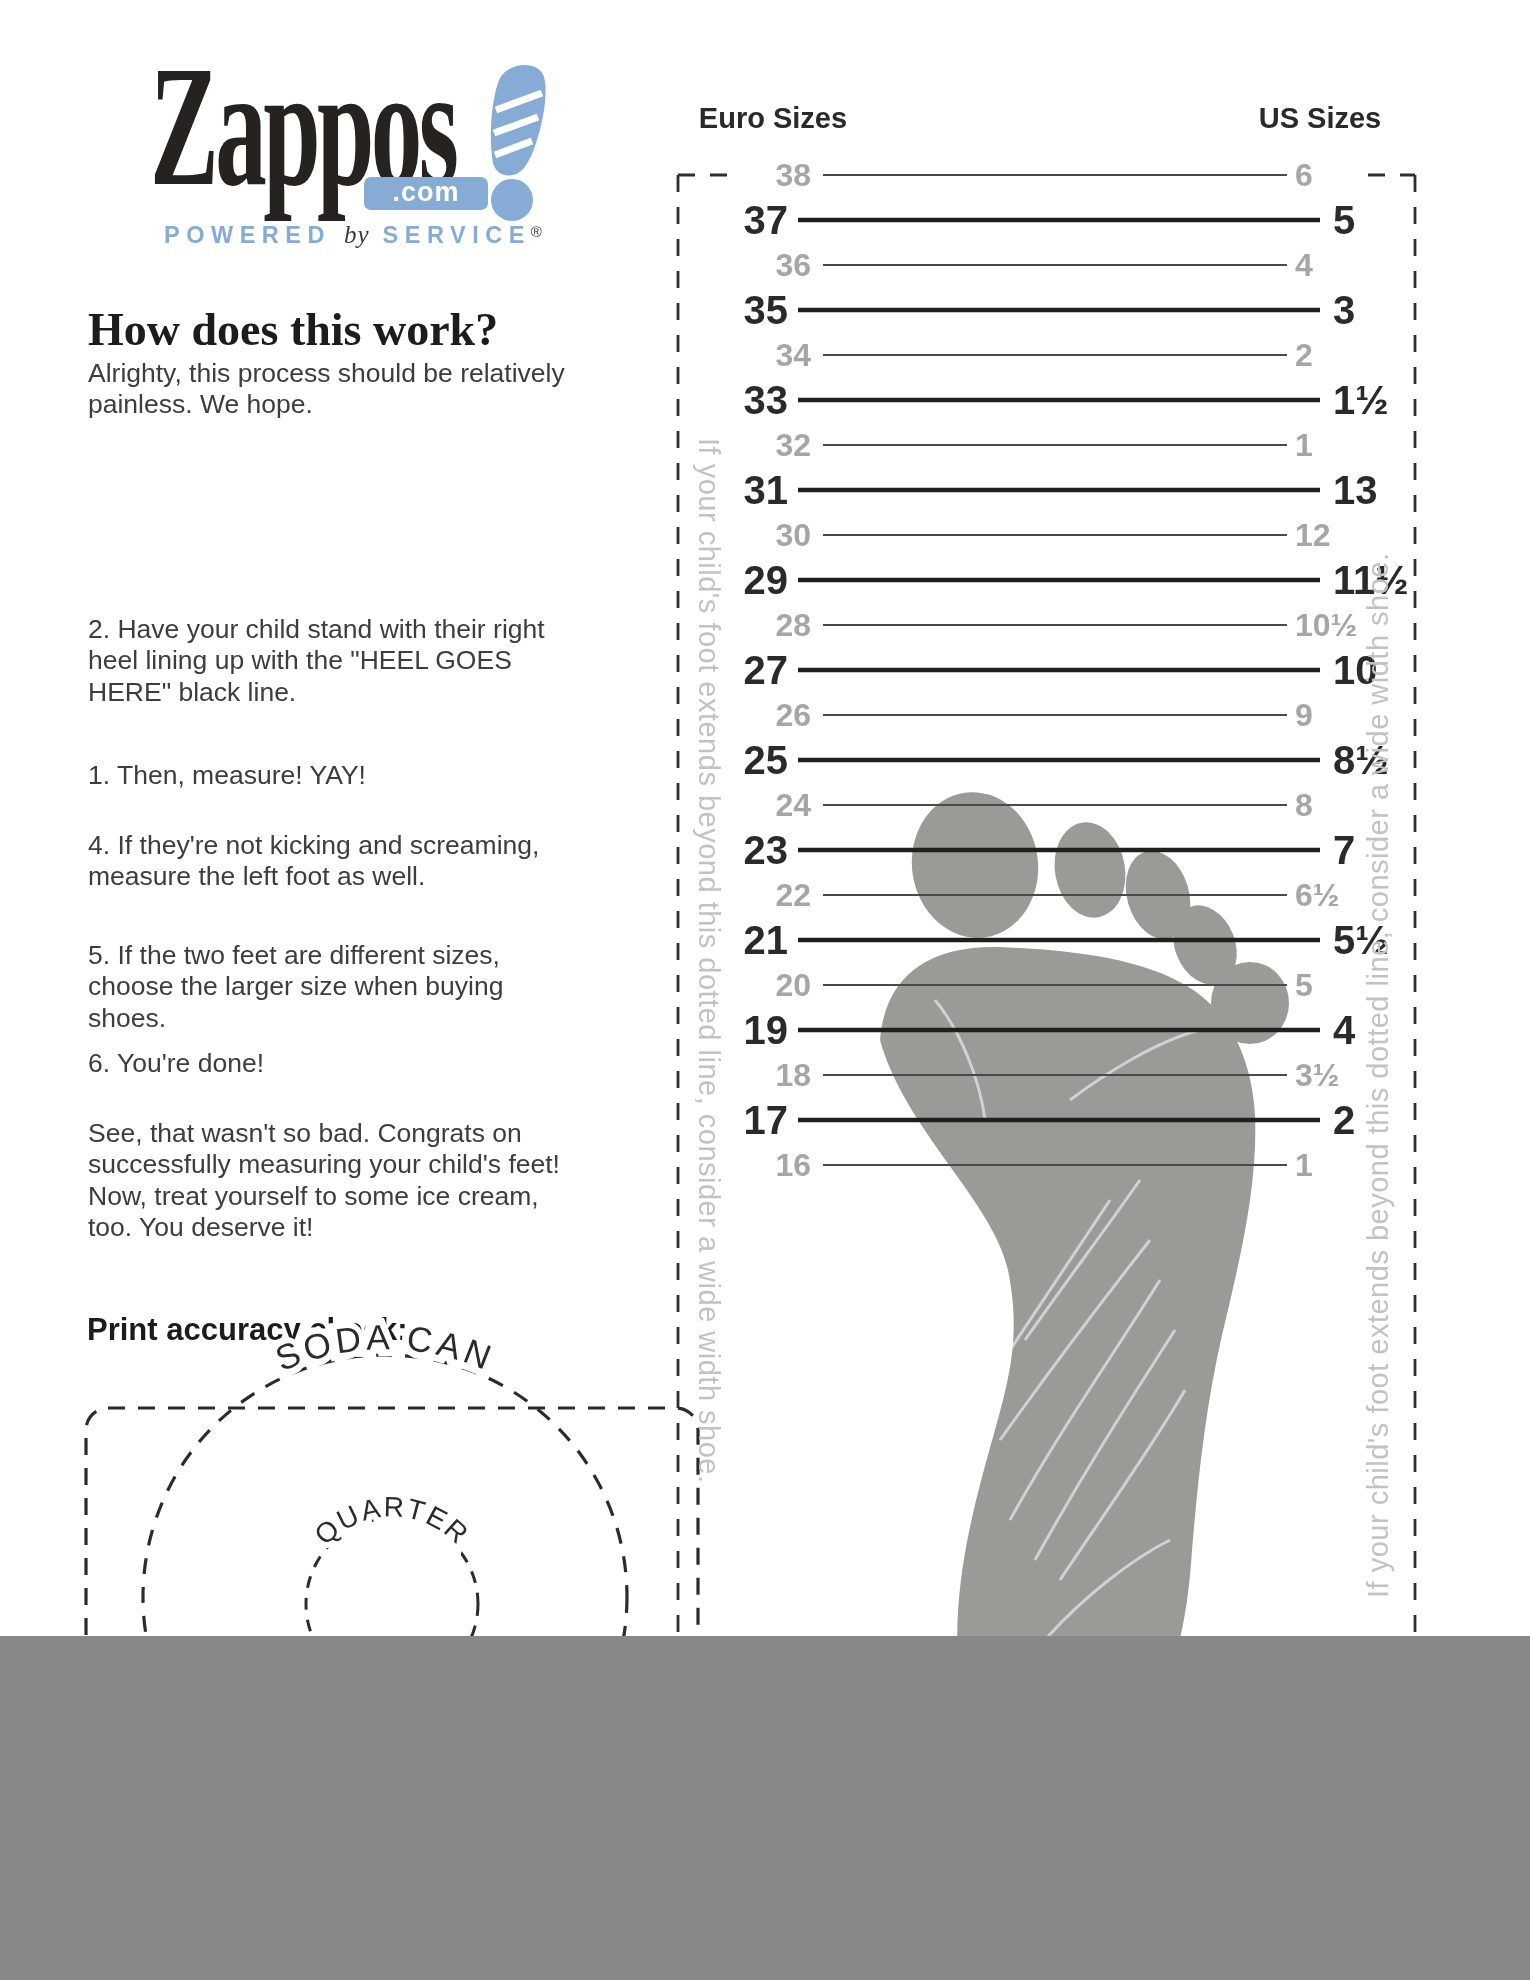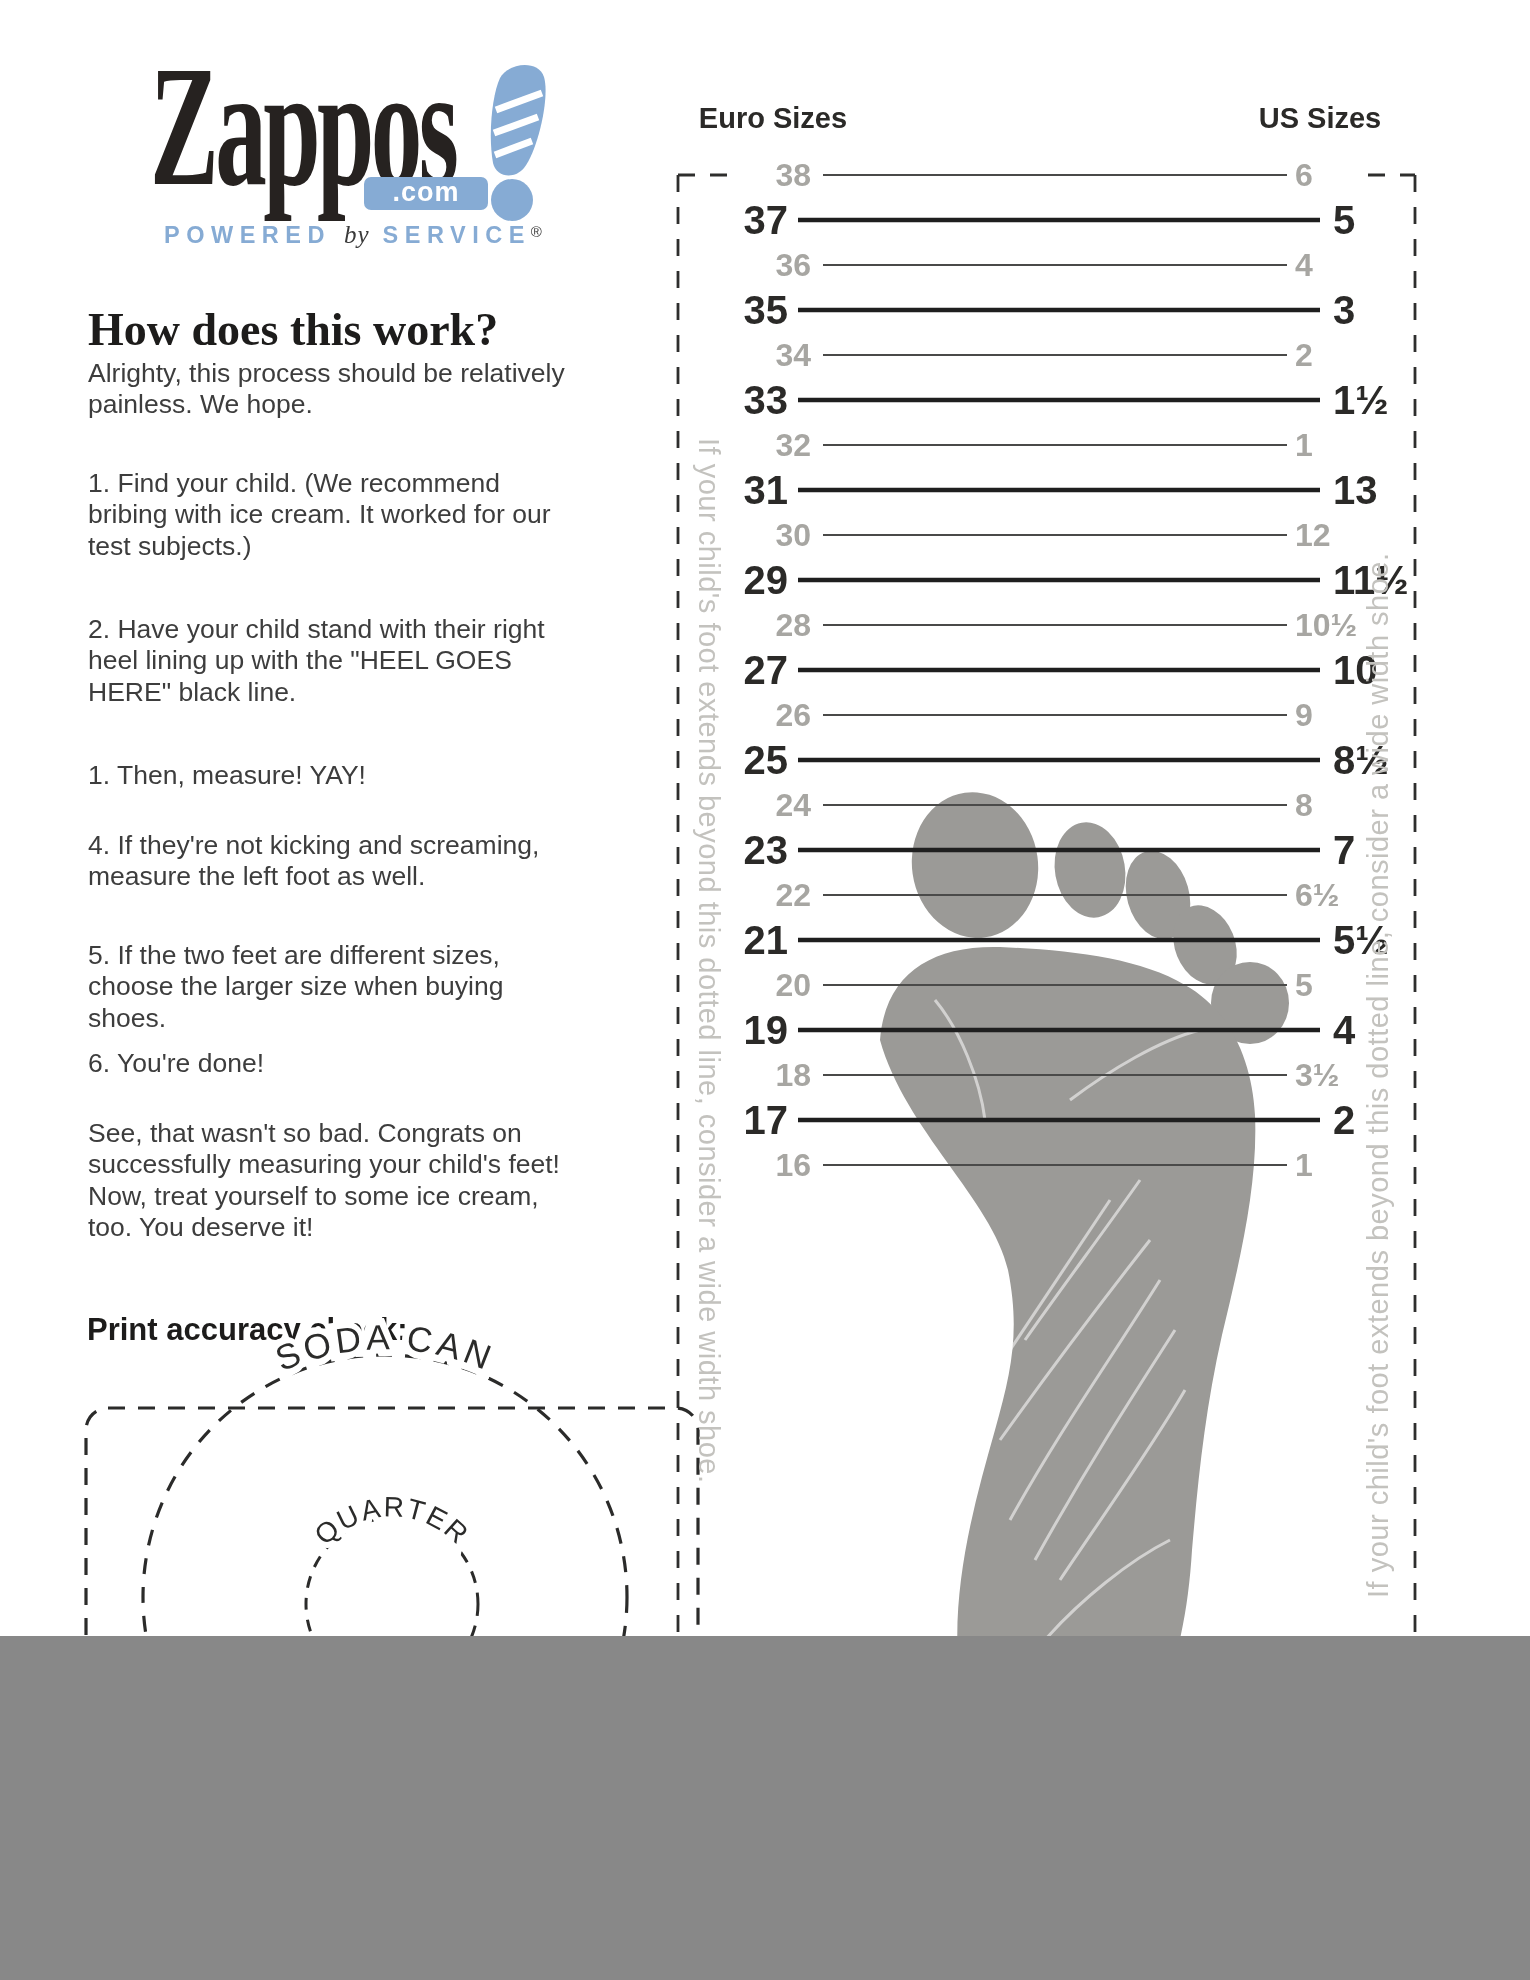--- a/index.html
+++ b/index.html
@@ -62,21 +62,20 @@
     </svg>
     <div class="tagline">
       <span class="pw">POWERED</span>
       <span class="by">by</span>
       <span class="pw">SERVICE</span><span class="reg">®</span>
     </div>
   </div>
 
   <h1 class="howto-title">How does this work?</h1>
   <p class="para p-intro">Alrighty, this process should be relatively painless. We hope.</p>
-  <p class="para p-s0">1. Find your child. (We recommend bribing with ice cream. It worked for our test subjects.)</p>
   <p class="para p-s1">2. Have your child stand with their right heel lining up with the "HEEL GOES HERE" black line.</p>
   <p class="para p-s2">1. Then, measure! YAY!</p>
   <p class="para p-s3">4. If they're not kicking and screaming, measure the left foot as well.</p>
   <p class="para p-s4">5. If the two feet are different sizes, choose the larger size when buying shoes.</p>
   <p class="para p-s5">6. You're done!</p>
   <p class="para p-outro">See, that wasn't so bad. Congrats on successfully measuring your child's feet! Now, treat yourself to some ice cream, too. You deserve it!</p>
   <h2 class="pc-title">Print accuracy check:</h2>
 
   <div class="euro-header">Euro Sizes</div>
   <div class="us-header">US Sizes</div>

